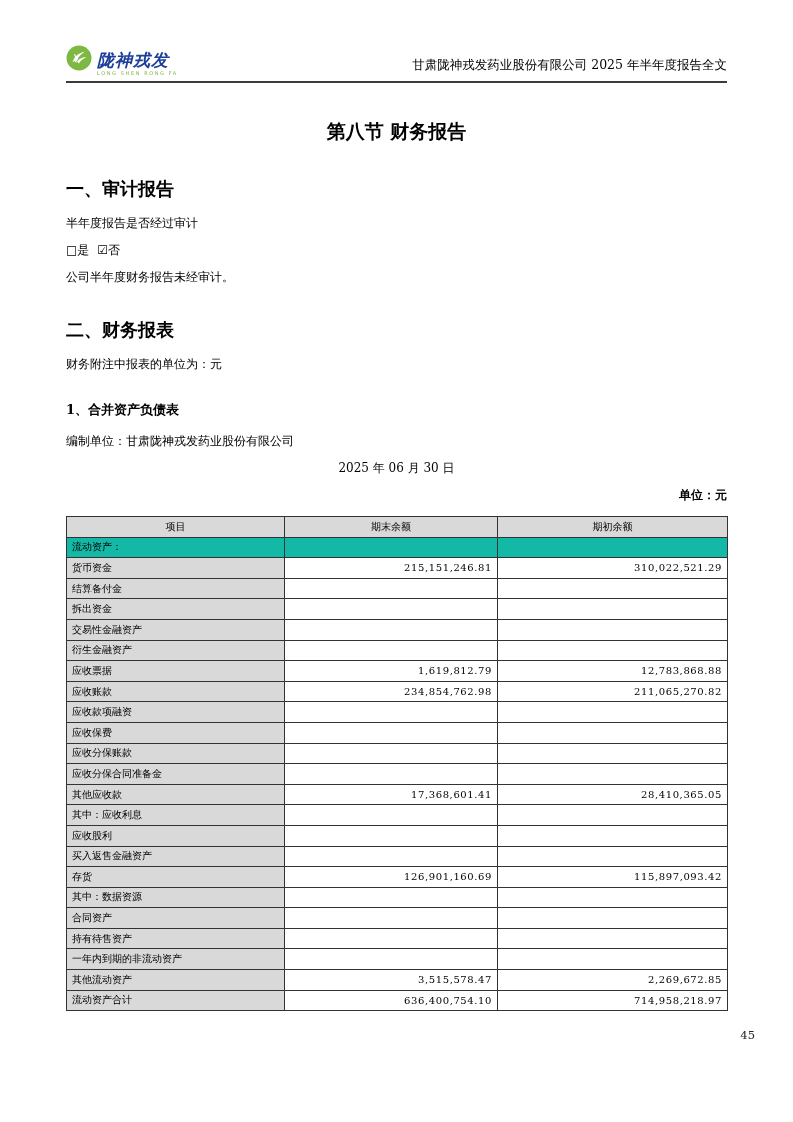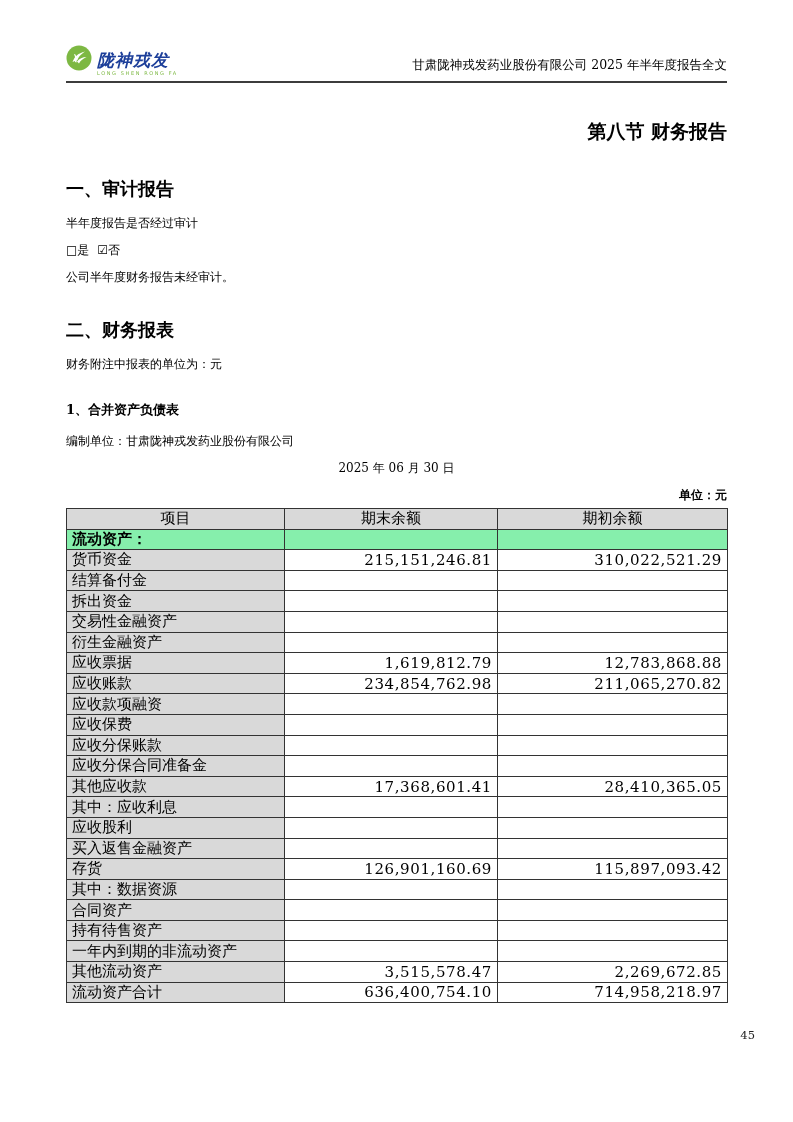--- a/index.html
+++ b/index.html
@@ -28,49 +28,49 @@
     font-size: 17px; font-weight: bold; color: #1d3f9a;
     letter-spacing: 1px; font-style: italic; margin-top: 12px;
   }
   .brand-en {
     font-size: 5px; color: #7db843; letter-spacing: 1.6px;
     margin-top: 2px; font-family: "DejaVu Sans", "Liberation Sans", sans-serif;
   }
   .doc-title { font-size: 12.5px; padding-bottom: 2px; }
 
   
-  .title { text-align: right; font-size: 19px; font-weight: bold; margin-top: 36px; }
+  .title { text-align: center; font-size: 19px; font-weight: bold; margin-top: 36px; }
   .h2 { font-size: 18px; font-weight: bold; margin-top: 32px; }
   .h3 { font-size: 13px; font-weight: bold; margin-top: 28px; }
   .para { font-size: 12px; margin-top: 13px; line-height: 1.5; }
   .para.tight { margin-top: 9px; }
   .center { text-align: center; }
   .right { text-align: right; font-weight: bold; }
   .options span { margin-right: 8px; }
 
   
   table.bs {
-    width: 100%; border-collapse: collapse; margin-top: 4px;
-    font-size: 15px; table-layout: fixed;
+    width: 100%; border-collapse: collapse; margin-top: 12px;
+    font-size: 10px; table-layout: fixed;
     border: 1.5px solid #222;
   }
   table.bs col.c1 { width: 218px; }
   table.bs col.c2 { width: 213px; }
   table.bs col.c3 { width: 230px; }
   table.bs th, table.bs td {
     border: 1px solid #333;
     height: 20.6px;
     padding: 0 5px;
     font-weight: normal;
     overflow: hidden; white-space: nowrap;
   }
   table.bs th { background: #d9d9d9; text-align: center; }
   td.label { background: #d9d9d9; text-align: left; }
   td.num { text-align: right; letter-spacing: 0.6px; background: #fff; }
-  tr.section td { background: #86efac; font-weight: bold; }
+  tr.section td { background: #14b8a6; }
   td.ind-0 { padding-left: 5px; }
   td.ind-1 { padding-left: 17px; }
   td.ind-2 { padding-left: 29px; }
   td.ind-3 { padding-left: 53px; }
 
   .page-number {
     position: absolute; right: 38px; top: 1028px;
     font-size: 11.5px; color: #222;
   }
 </style>

